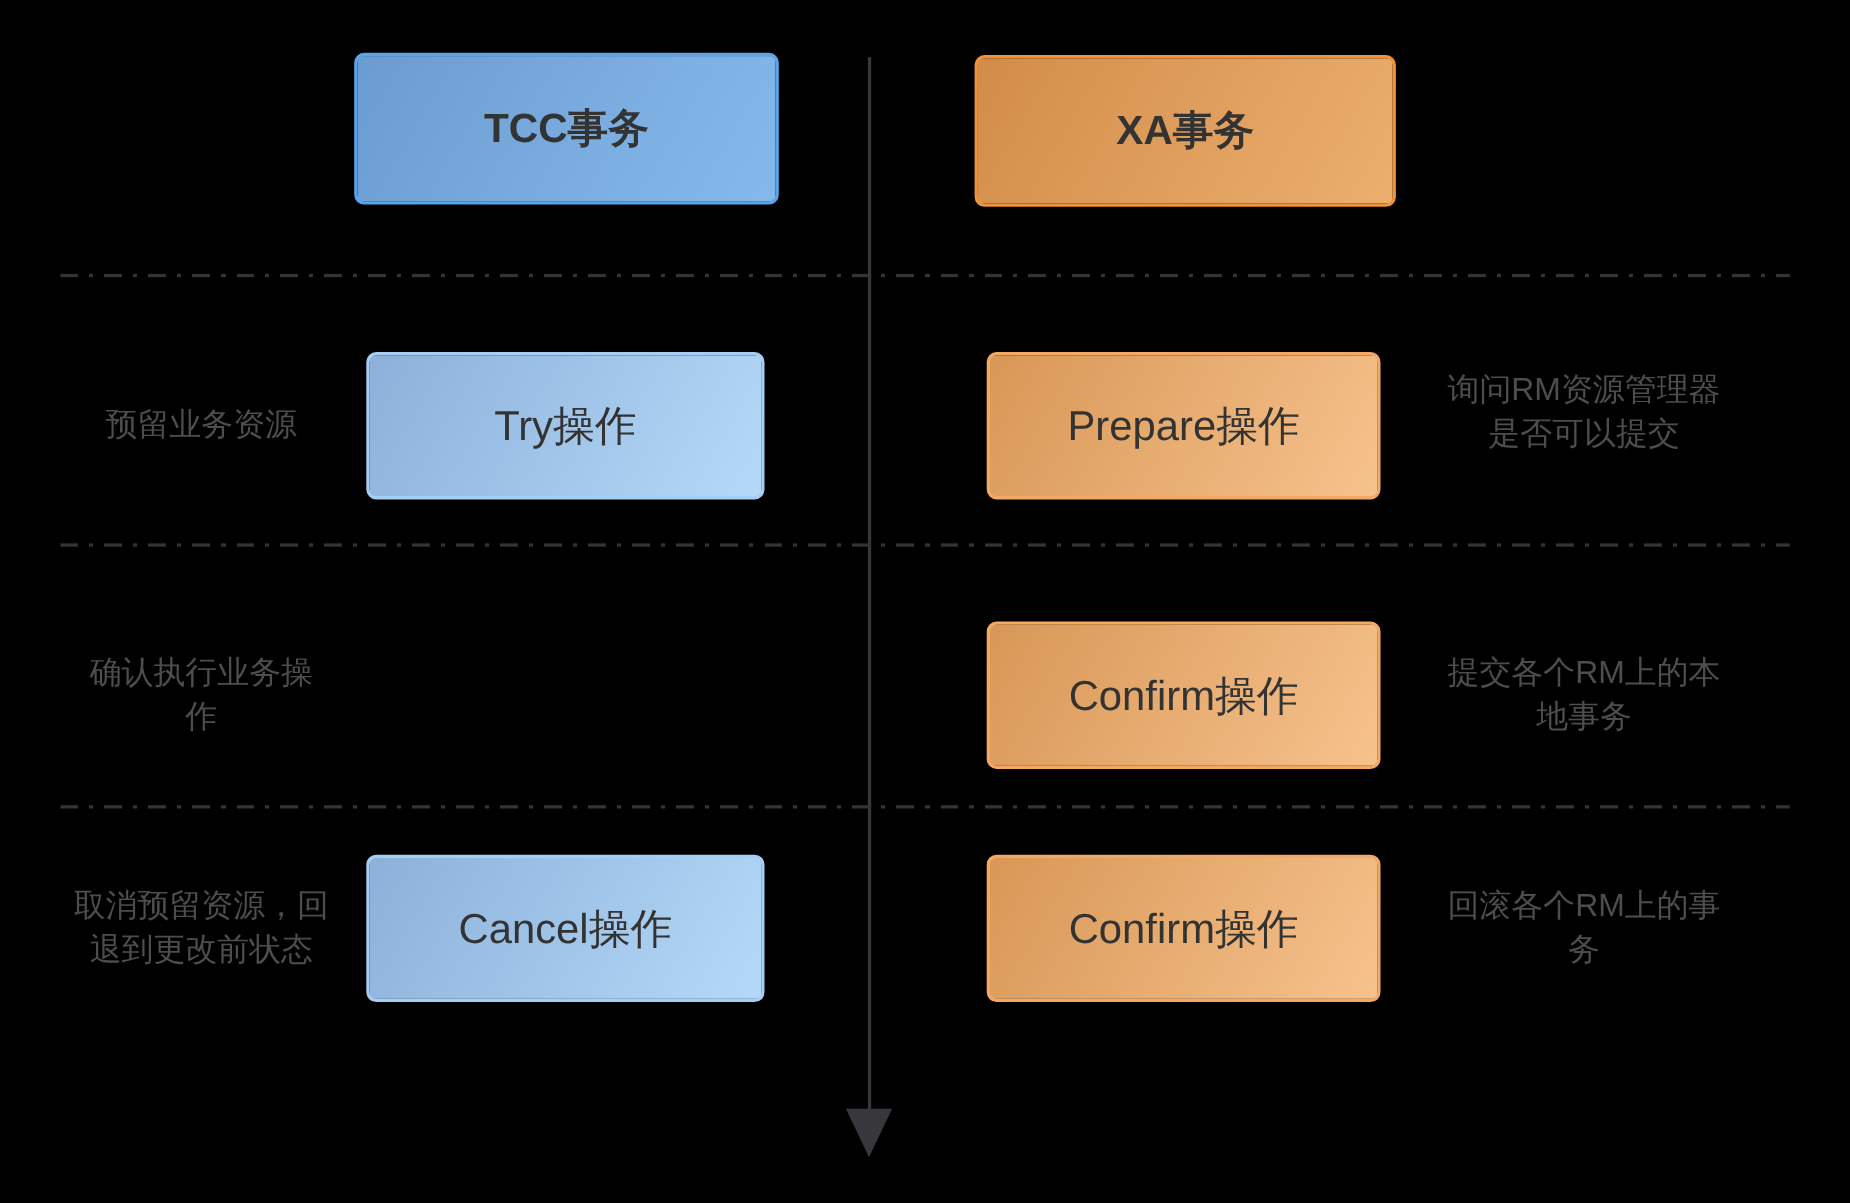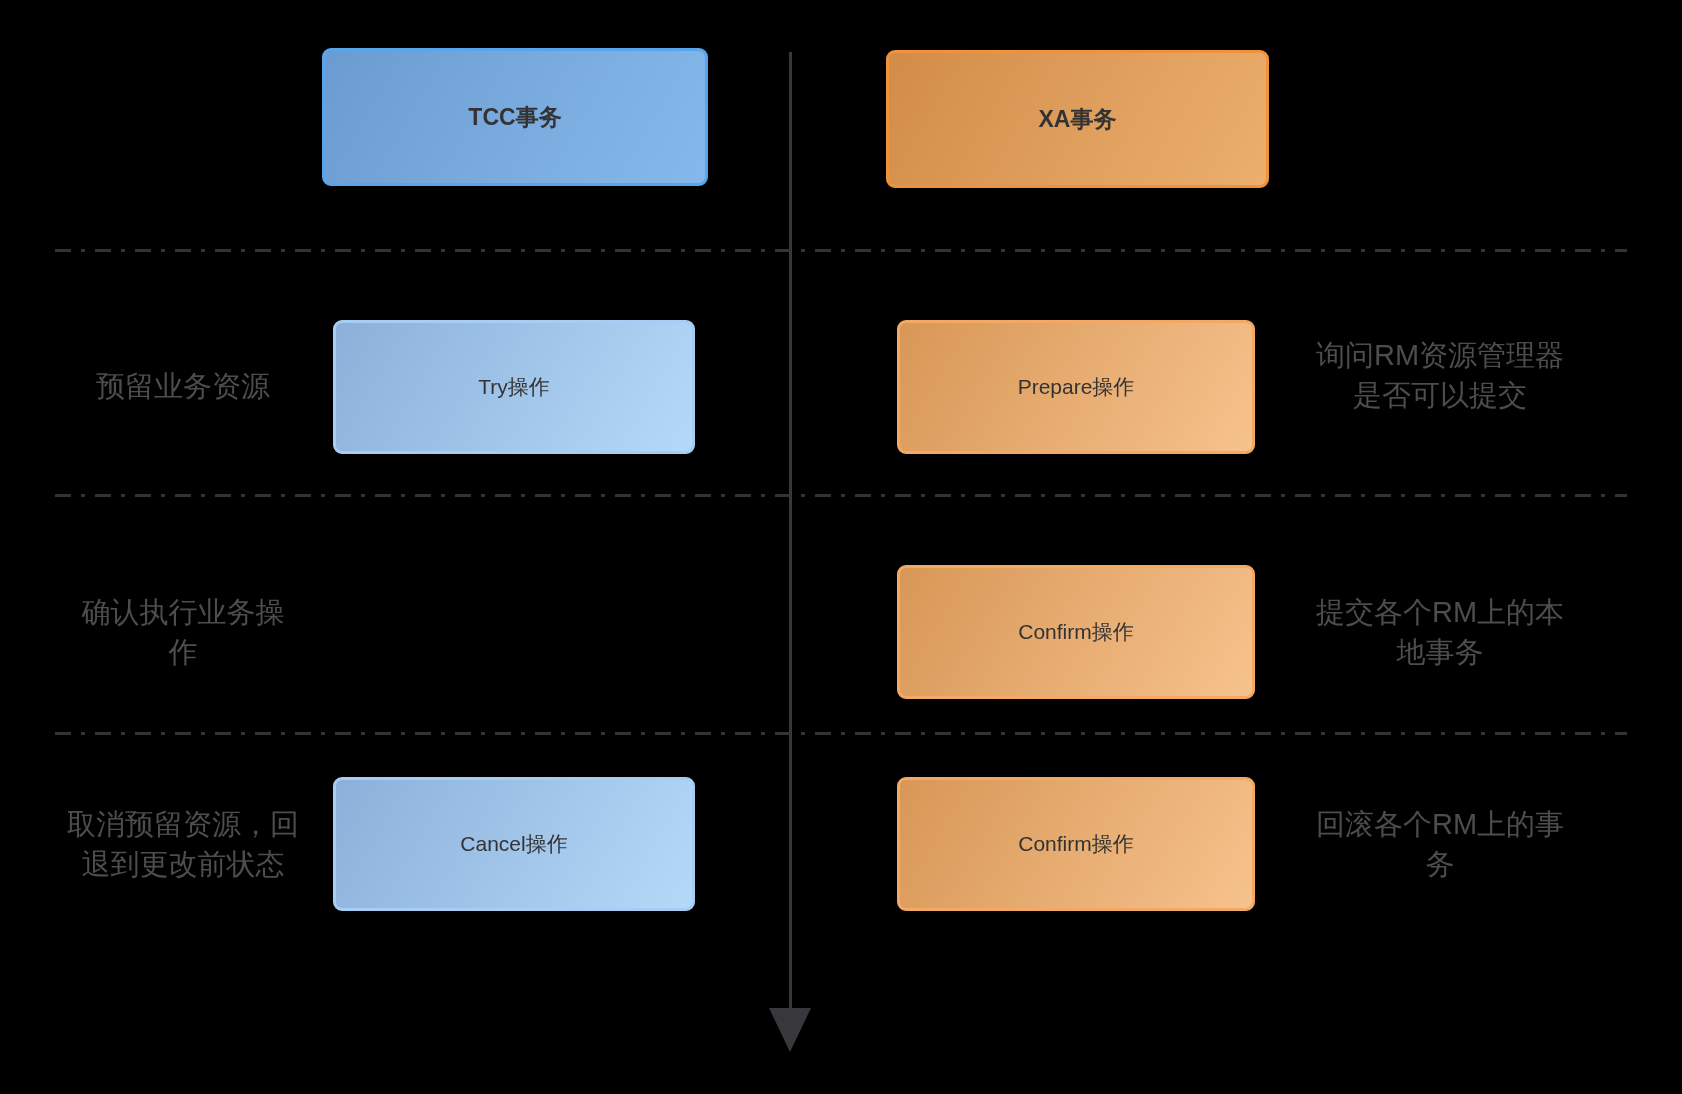--- a/index.html
+++ b/index.html
@@ -57,26 +57,26 @@
   
   .box {
     position: absolute;
     box-sizing: border-box;
     display: flex;
     align-items: center;
     justify-content: center;
     border-radius: 9px;
     border: 3px solid;
     color: var(--box-text);
-    font-size: 21px;
+    font-size: 38px;
     box-shadow: -4px 4px 8px rgba(0,0,0,0.45);
   }
   .box.header {
     font-weight: bold;
-    font-size: 23px;
+    font-size: 37px;
   }
   .blue.header {
     border-color: var(--blue-border);
     background: linear-gradient(120deg, var(--blue-header-from), var(--blue-header-to));
   }
   .blue.body {
     border-color: var(--blue-body-border);
     background: linear-gradient(120deg, var(--blue-body-from), var(--blue-body-to));
   }
   .orange.header {

